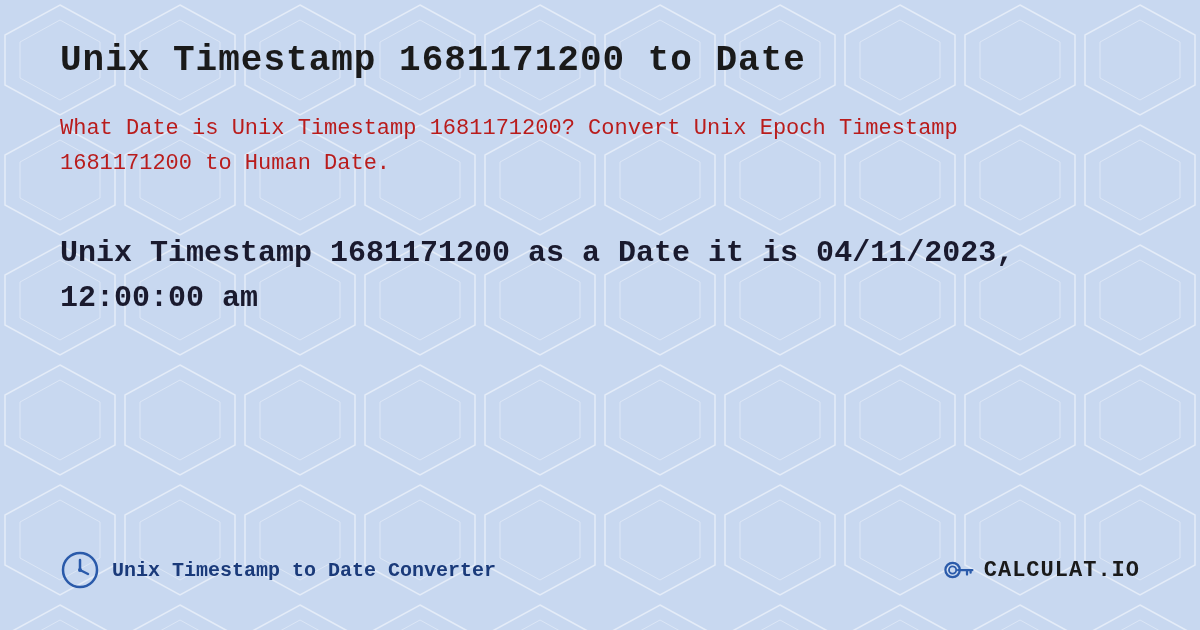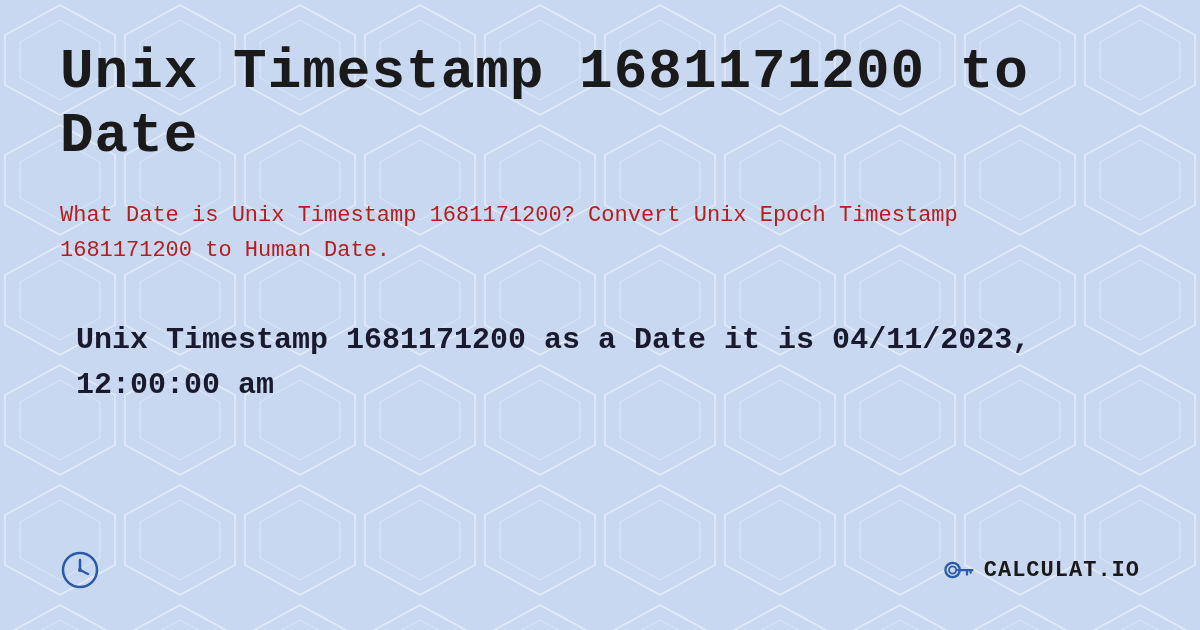--- a/index.html
+++ b/index.html
@@ -31,21 +31,21 @@
       position: relative;
       z-index: 1;
       padding: 40px 60px;
       height: 100%;
       display: flex;
       flex-direction: column;
       justify-content: space-between;
     }
 
     .main-title {
-      font-size: 56px;
+      font-size: 36px;
       font-weight: bold;
       color: #1a1a1a;
       margin-bottom: 30px;
       letter-spacing: 1px;
     }
 
     .description {
       font-size: 22px;
       color: #b91c1c;
       line-height: 1.6;
@@ -56,21 +56,20 @@
     .result-section {
       margin-top: 10px;
     }
 
     .result-text {
       font-size: 30px;
       font-weight: bold;
       color: #1a1a2e;
       line-height: 1.5;
       max-width: 980px;
-      margin-left: 16px;
     }
 
     .footer {
       display: flex;
       align-items: center;
       justify-content: space-between;
       margin-top: auto;
       padding-top: 20px;
     }
 
@@ -139,20 +138,21 @@
 
   <div class="footer">
     <div class="footer-left">
 
       <svg class="clock-icon" xmlns="http://www.w3.org/2000/svg" viewBox="0 0 40 40" fill="none">
         <circle cx="20" cy="20" r="17" stroke="#2a5aaa" stroke-width="2.5"></circle>
         <line x1="20" y1="10" x2="20" y2="20" stroke="#2a5aaa" stroke-width="2.5" stroke-linecap="round"></line>
         <line x1="20" y1="20" x2="28" y2="24" stroke="#2a5aaa" stroke-width="2.5" stroke-linecap="round"></line>
         <circle cx="20" cy="20" r="2" fill="#2a5aaa"></circle>
       </svg>
+      <span class="footer-link-text">Unix Timestamp to Date Converter</span>
     </div>
 
     <div class="calculat-logo">
 
       <svg class="calculat-logo-icon" xmlns="http://www.w3.org/2000/svg" viewBox="0 0 40 40" fill="none">
 
         <circle cx="14" cy="20" r="8" stroke="#2a5aaa" stroke-width="2.5"></circle>
         <circle cx="14" cy="20" r="4" stroke="#2a5aaa" stroke-width="2"></circle>
         <line x1="20" y1="20" x2="36" y2="20" stroke="#2a5aaa" stroke-width="2.5" stroke-linecap="round"></line>
         <line x1="30" y1="20" x2="30" y2="25" stroke="#2a5aaa" stroke-width="2.5" stroke-linecap="round"></line>

